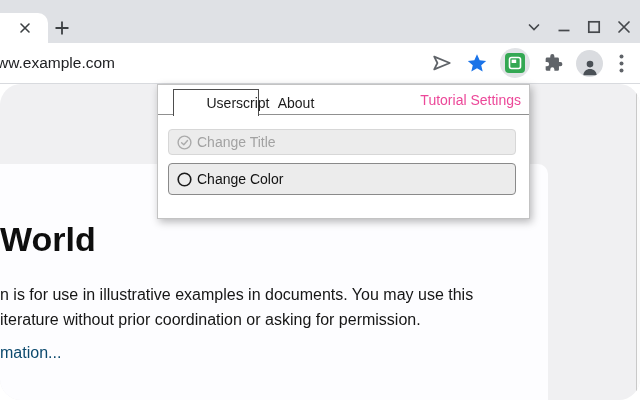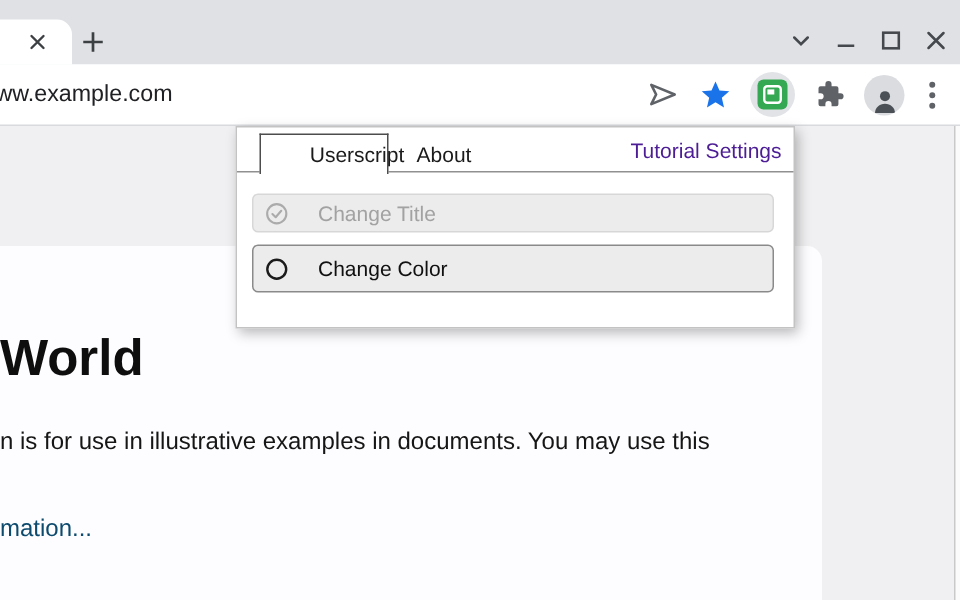--- a/index.html
+++ b/index.html
@@ -19,40 +19,40 @@
   .toolbar { position:absolute; left:0; top:43px; width:640px; height:41px; background:#ffffff;
              border-bottom:1px solid #d8dade; }
   .url-text { position:absolute; left:-3px; top:11px; font-size:15.5px; color:#202124; white-space:nowrap; }
   .tb-icons { position:absolute; right:12px; top:0; height:40px; display:flex; align-items:center; gap:11px; }
   .icon-btn { width:24px; height:24px; display:flex; align-items:center; justify-content:center; }
   .ext-pill { width:30px; height:30px; border-radius:50%; background:#e1e3e6; display:flex; align-items:center; justify-content:center; }
   .ext-green { width:20px; height:20px; border-radius:4px; display:flex; align-items:center; justify-content:center; }
   .avatar { width:27px; height:27px; border-radius:50%; background:#dadce0; display:flex; align-items:flex-end; justify-content:center; overflow:hidden; }
 
   
-  .page { position:absolute; left:0; top:84px; width:640px; height:316px; background:#f0f0f2; overflow:hidden; }
+  .page { position:absolute; left:0; top:84px; width:640px; height:316px; background:#f0f0f2; overflow:hidden;border-radius:21px; }
   .card { position:absolute; left:-30px; top:80px; width:578px; height:380px; background:#fdfdff; border-radius:10px; }
   .h1 { position:absolute; left:0px; top:136px; font-size:34px; font-weight:bold; color:#0e0e0e; white-space:nowrap; }
   .pline { position:absolute; left:0px; font-size:16px; color:#161616; white-space:nowrap; }
   .pline1 { top:202px; }
   .pline2 { top:227px; }
   .page-link { position:absolute; left:0px; top:260px; font-size:16px; color:#0c4a6e; text-decoration:none; white-space:nowrap; }
   .scroll-strip { position:absolute; right:0; top:0; width:4px; height:316px; background:#fbfbfb; border-left:1px solid #c9c9c9; }
 
   
   .popup { position:absolute; left:157px; top:84px; width:373px; height:135px; background:#ffffff;
            border:1px solid #c3c3c3; box-shadow:2px 3px 8px rgba(0,0,0,0.28); }
   .popup-tabrow { position:absolute; left:0; top:0; width:100%; height:30px; border-bottom:1px solid #909090; }
   .ptab { position:absolute; top:4px; height:27px; display:flex; align-items:center; justify-content:center;
           font-size:14px; color:#1b1b1b; cursor:pointer; }
   .ptab.active { left:15px; width:86px; background:#fff; border:1px solid #4d4d4d; border-bottom:none; z-index:2;padding-left:44px; }
   .ptab.plain { left:103px; width:70px;text-align:right; }
-  .tutorial-link { position:absolute; right:8px; top:7px; font-size:14px; color:#4c1d95; text-decoration:none; }
+  .tutorial-link { position:absolute; right:8px; top:7px; font-size:14px; color:#ec4899; text-decoration:none; }
   .pbtn { position:absolute; left:10px; width:348px; border-radius:4px; display:flex; align-items:center;
-          gap:20px; padding-left:8px; font-size:14px; font-family:"Liberation Sans", sans-serif; }
+          gap:5px; padding-left:8px; font-size:14px; font-family:"Liberation Sans", sans-serif; }
   .pbtn-disabled { top:44px; height:26px; background:#ececec; border:1px solid #d7d7d7; color:#a2a2a2; }
   .pbtn-enabled  { top:78px; height:32px; background:#ececec; border:1px solid #8a8a8a; color:#111111; cursor:pointer; }
 </style>
 </head>
 <body>
 
 <div class="tabstrip">
   <div class="tab-active">
     <div class="tab-close">
       <svg width="14" height="14" viewBox="0 0 14 14">
@@ -128,20 +128,21 @@
           <circle cx="2.5" cy="16.5" r="2" fill="#5f6368"></circle>
         </svg>
     </div>
   </div>
 </div>
 
 <div class="page">
   <div class="card"></div>
   <div class="h1">World</div>
   <div class="pline pline1">n is for use in illustrative examples in documents. You may use this</div>
+  <div class="pline pline2">iterature without prior coordination or asking for permission.</div>
   <a class="page-link" href="#">mation...</a>
   <div class="scroll-strip"></div>
 </div>
 
 <div class="popup">
   <div class="popup-tabrow">
     <div class="ptab active">Userscript</div>
     <div class="ptab plain">About</div>
     <a class="tutorial-link" href="#">Tutorial Settings</a>
   </div>

